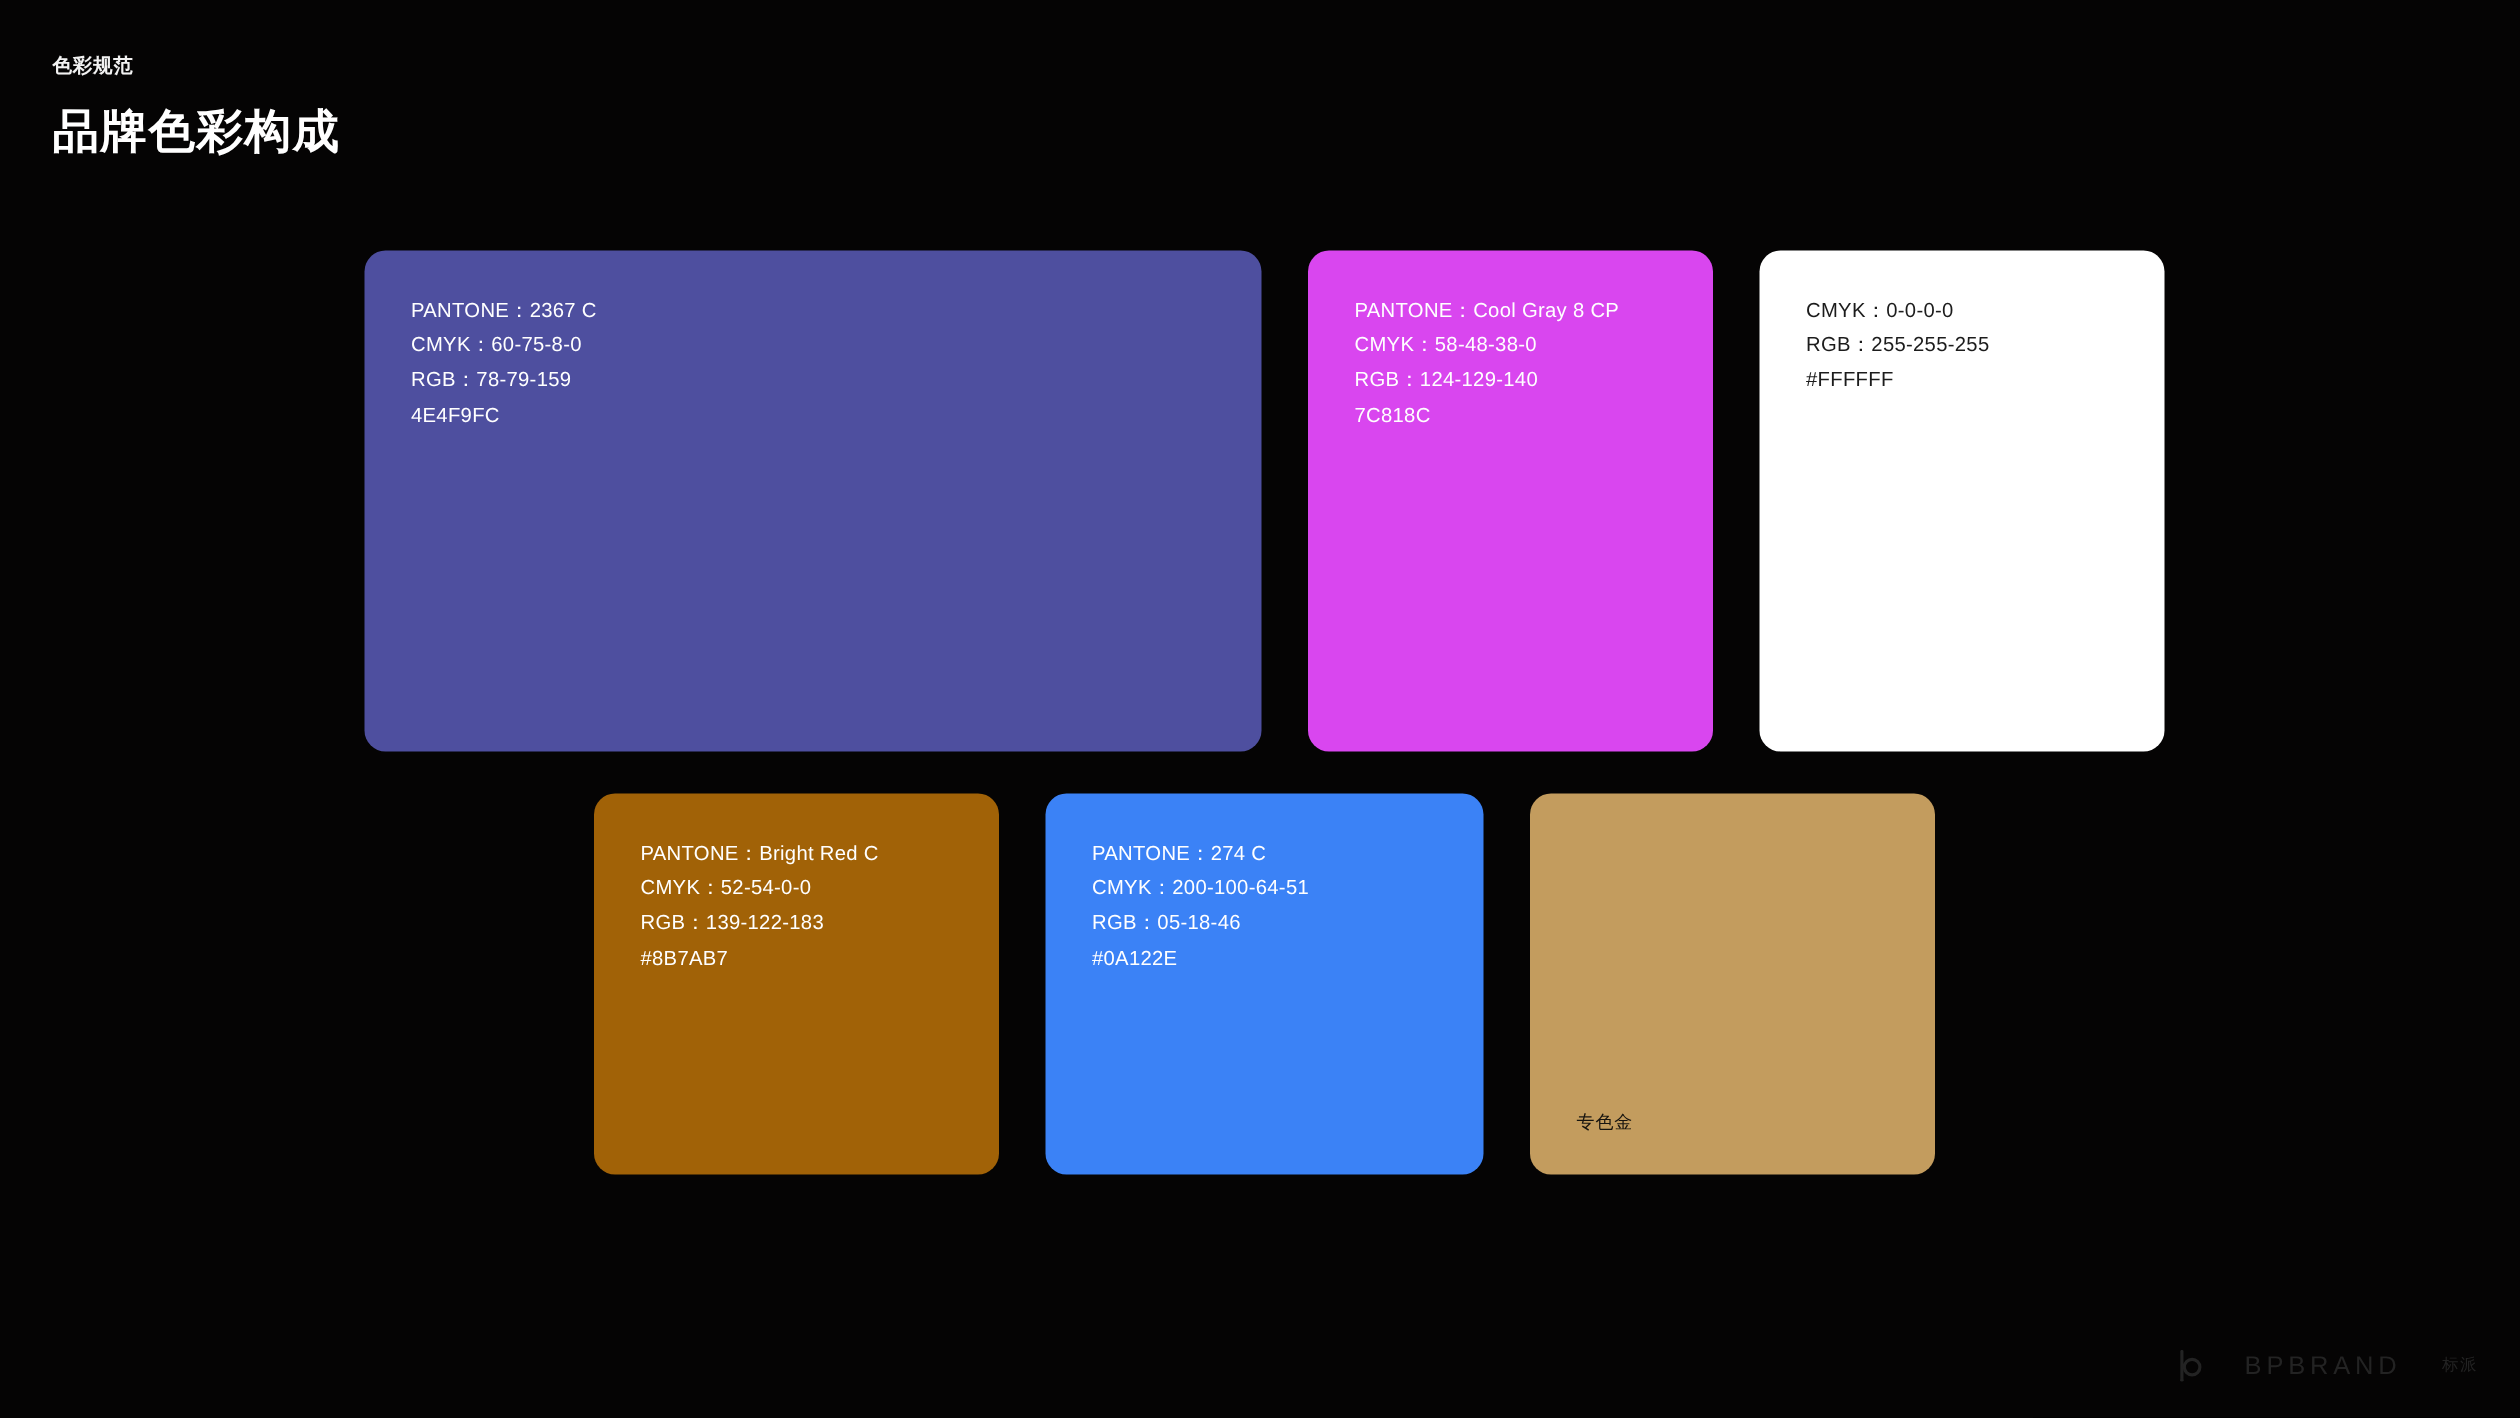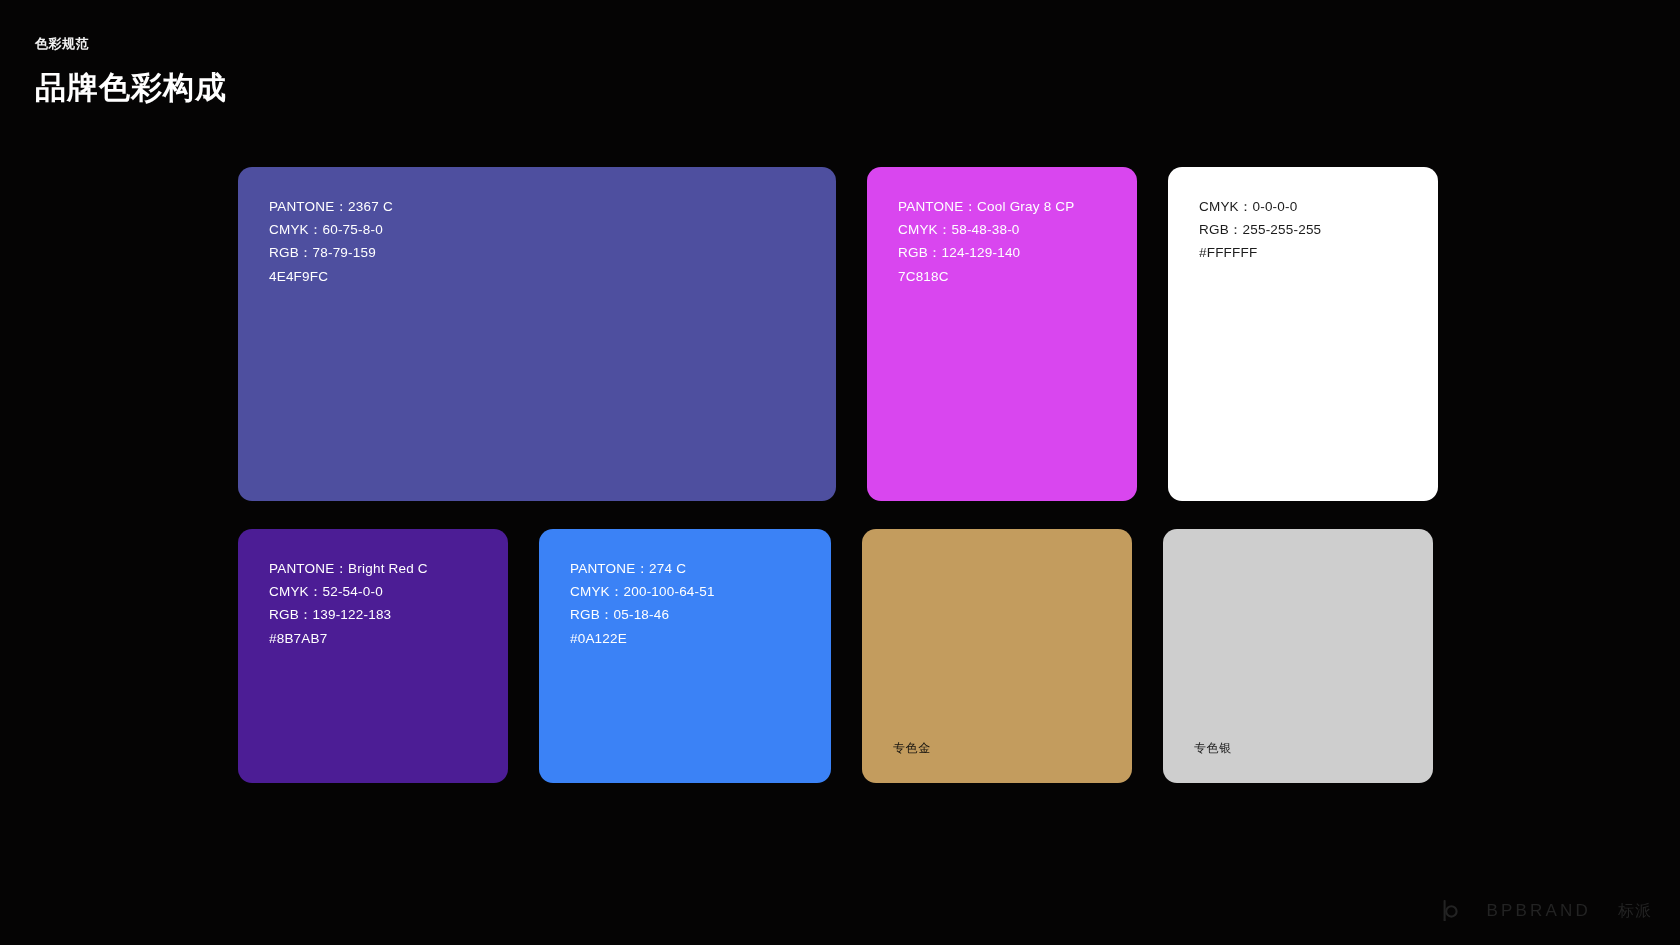--- a/index.html
+++ b/index.html
@@ -51,20 +51,21 @@
   .grid {
     position: absolute;
     left: 238px;
     top: 167px;
     width: 1210px;
   }
 
   .row {
     display: flex;
     align-items: flex-start;
+    justify-content: center;
   }
   .row-top { height: 334px; }
   .row-bottom { margin-top: 28px; height: 254px; }
 
   .card {
     position: relative;
     border-radius: 14px;
     overflow: hidden;
     flex: none;
     height: 100%;
@@ -132,21 +133,21 @@
   }
   .wm-mark svg { display: block; }
   .wm-text {
     font-size: 17px;
     letter-spacing: 3.2px;
     color: #232323;
     font-weight: 400;
     line-height: 1;
   }
   .wm-cn {
-    font-size: 16px;
+    font-size: 11px;
     letter-spacing: 1px;
     color: #232323;
     line-height: 1;
   }
 </style>
 </head>
 <body>
 
 <div class="slide">
 
@@ -182,21 +183,21 @@
           <div class="card-line">CMYK：0-0-0-0</div>
           <div class="card-line">RGB：255-255-255</div>
           <div class="card-line">#FFFFFF</div>
         </div>
       </div>
 
     </div>
 
     <div class="row row-bottom">
 
-      <div class="card w-purple text-light" style="background:#4c1d95;">
+      <div class="card w-purple text-light" style="background:#a16207;">
         <div class="card-text">
           <div class="card-line">PANTONE：Bright Red C</div>
           <div class="card-line">CMYK：52-54-0-0</div>
           <div class="card-line">RGB：139-122-183</div>
           <div class="card-line">#8B7AB7</div>
         </div>
       </div>
 
       <div class="card w-navy text-light" style="background:#3b82f6;">
         <div class="card-text">
@@ -204,23 +205,20 @@
           <div class="card-line">CMYK：200-100-64-51</div>
           <div class="card-line">RGB：05-18-46</div>
           <div class="card-line">#0A122E</div>
         </div>
       </div>
 
       <div class="card w-gold" style="background:#C39C5E;">
         <div class="card-label">专色金</div>
       </div>
 
-      <div class="card w-silver" style="background:#CECECE;">
-        <div class="card-label on-silver">专色银</div>
-      </div>
 
     </div>
 
   </div>
 
   <div class="watermark">
     <span class="wm-mark">
       <svg width="17" height="21" viewBox="0 0 17 21" aria-hidden="true">
         <path d="M2.6 1 L2.6 19.6" stroke="#232323" stroke-width="2.1" fill="none" stroke-linecap="round"></path>
         <circle cx="9.4" cy="11.4" r="5.2" stroke="#232323" stroke-width="2.1" fill="none"></circle>

